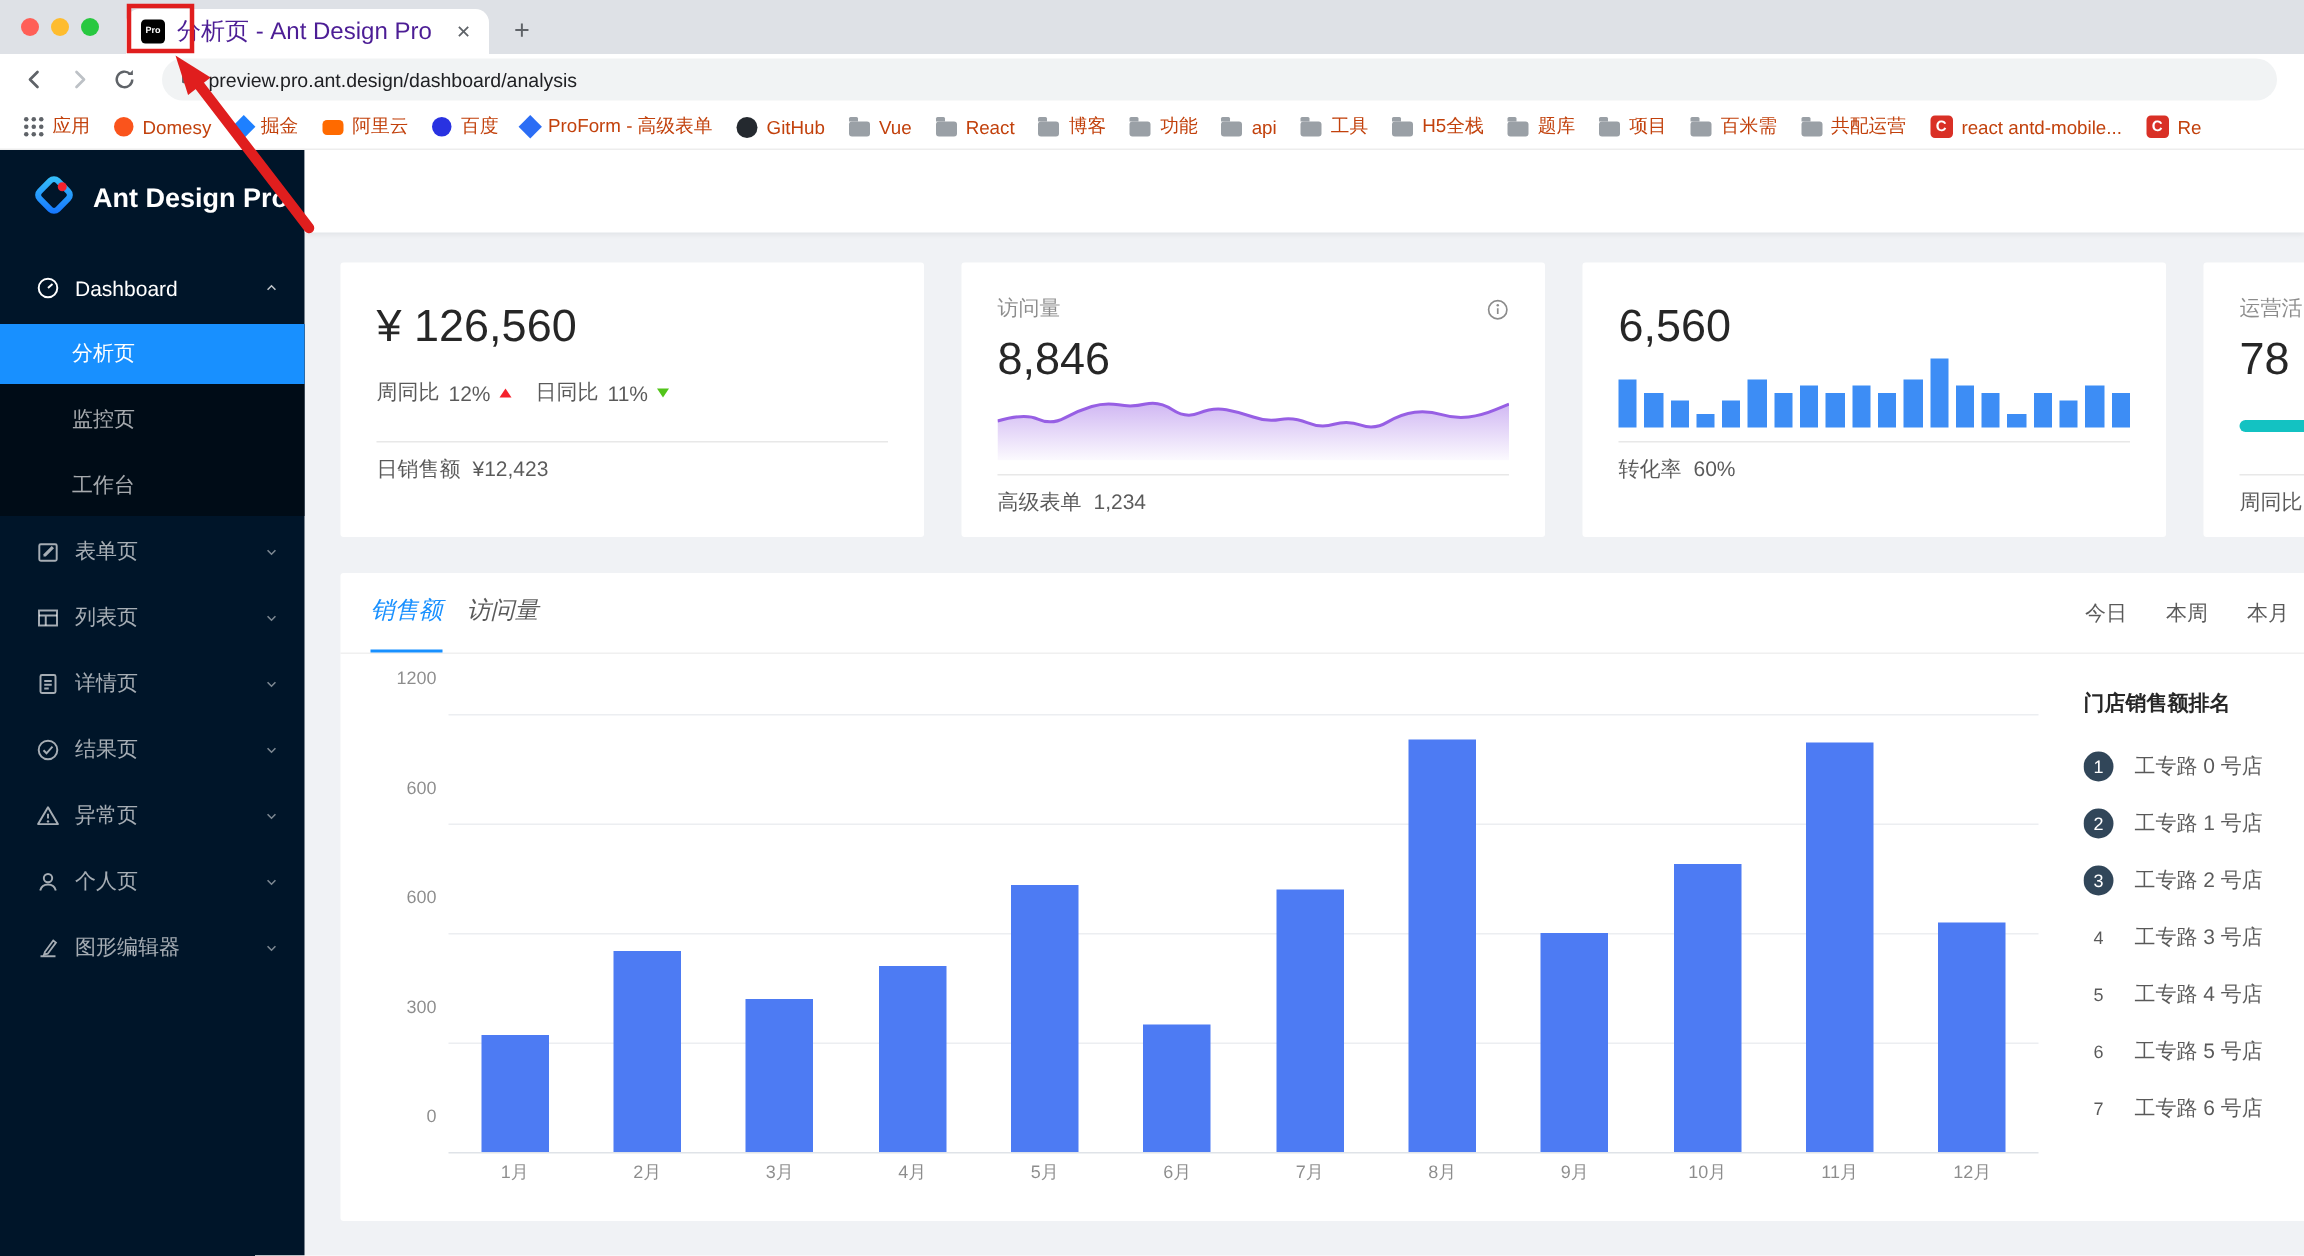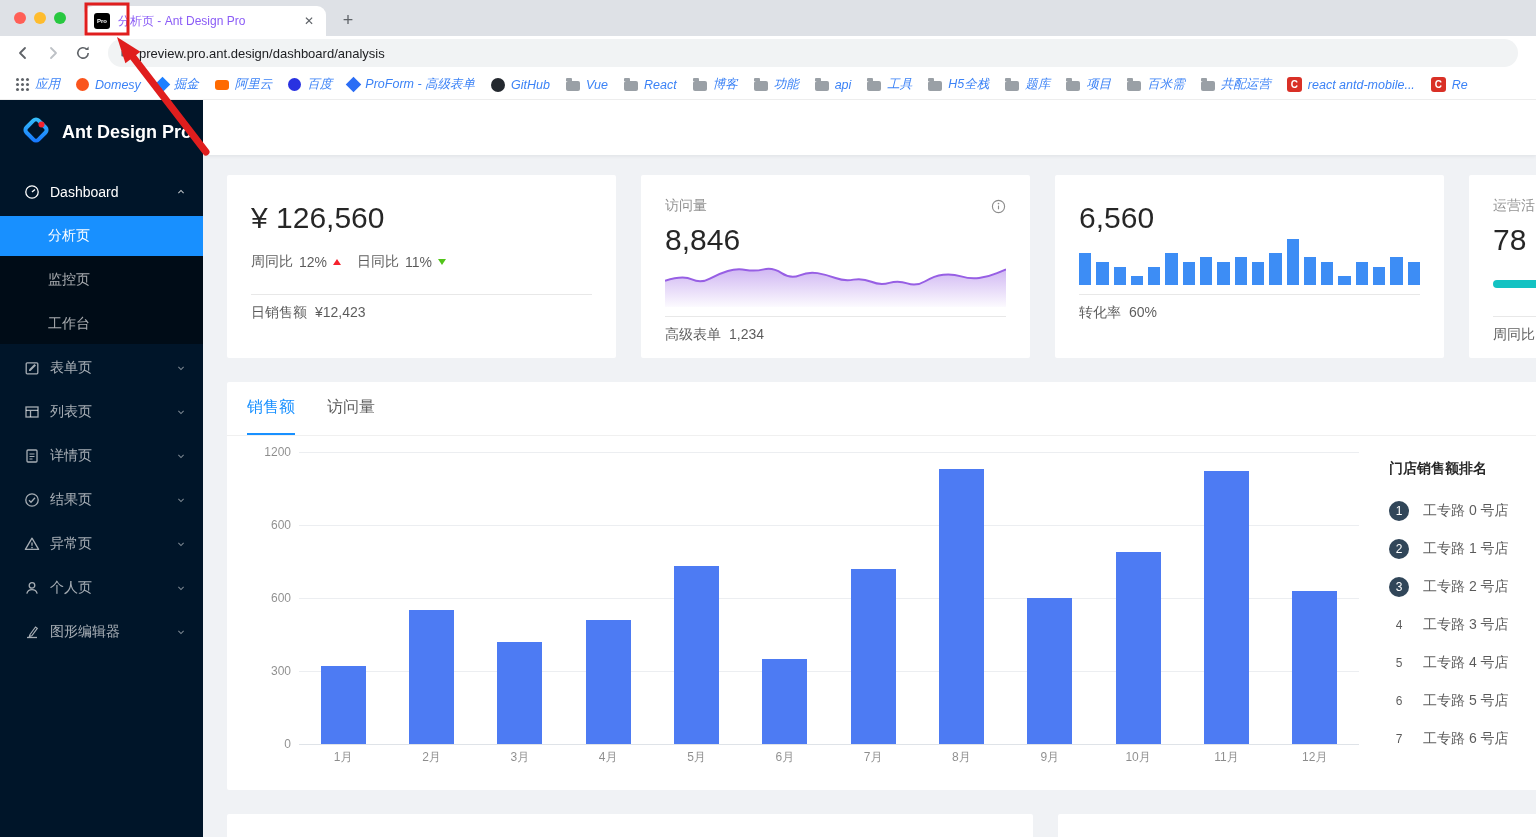--- a/index.html
+++ b/index.html
@@ -8,33 +8,33 @@
 
   
   .tabstrip { height:36px; background:#dee1e6; display:flex; align-items:flex-end; position:relative; }
   .traffic { position:absolute; left:14px; top:12px; display:flex; gap:8px; }
   .tl { width:12px; height:12px; border-radius:50%; }
   .tl.red { background:#ff5f57; } .tl.yellow { background:#febc2e; } .tl.green { background:#28c840; }
   .tab { margin-left:84px; width:242px; height:30px; background:#fff; border-radius:9px 9px 0 0;
          display:flex; align-items:center; padding:0 8px 0 10px; gap:8px; }
   .favicon { width:16px; height:16px; background:#000; border-radius:3px; color:#fff; font-size:6px; font-weight:bold;
              display:flex; align-items:center; justify-content:center; flex:none; }
-  .tab-title { font-size:12px; color:#8b5cf6; white-space:nowrap; overflow:hidden; flex:1; }
+  .tab-title { font-size:16px; color:#4c1d95; white-space:nowrap; overflow:hidden; flex:1; }
   .tab-close { font-size:12px; color:#5f6368; padding:0 4px; }
   .newtab { width:28px; height:28px; margin:0 0 2px 8px; display:flex; align-items:center; justify-content:center;
             font-size:18px; color:#5f6368; }
   .toolbar { height:34px; background:#fff; display:flex; align-items:center; padding:0 10px; gap:4px; }
   .navbtn { width:26px; height:26px; display:flex; align-items:center; justify-content:center; }
   .omnibox { flex:1; height:28px; margin:0 8px; background:#f1f3f4; border-radius:14px; display:flex;
              align-items:center; padding:0 12px; gap:8px; }
   .url { font-size:13px; color:#202124; }
   .bookmarks { height:30px; background:#fff; border-bottom:1px solid #ededed; display:flex; align-items:center;
                padding:0 8px; overflow:hidden; }
   .bm-item { display:flex; align-items:center; gap:6px; padding:0 8px; height:24px; flex:none; }
-  .bm-label { font-size:12.5px; color:#3b82f6; white-space:nowrap;font-style:italic; }
+  .bm-label { font-size:12.5px; color:#c2410c; white-space:nowrap; }
   .bm-ic { flex:none; display:flex; align-items:center; justify-content:center; }
   .ic-folder { width:14px; height:10px; background:#9aa0a6; border-radius:2px; position:relative; margin-top:2px; }
   .ic-folder::before { content:""; position:absolute; top:-3px; left:0; width:6px; height:3px; background:#9aa0a6;
                        border-radius:1px 1px 0 0; }
   .ic-apps-grid { width:3px; height:3px; border-radius:50%; background:#5f6368; margin:0 10px 10px 0;
     box-shadow:5px 0 0 #5f6368,10px 0 0 #5f6368,0 5px 0 #5f6368,5px 5px 0 #5f6368,10px 5px 0 #5f6368,
                0 10px 0 #5f6368,5px 10px 0 #5f6368,10px 10px 0 #5f6368; }
   .ic-flame { width:13px; height:13px; border-radius:50%; background:#fa541c; }
   .ic-juejin { width:11px; height:11px; background:#1e80ff; transform:rotate(45deg); }
   .ic-aliyun { width:14px; height:10px; background:#ff6a00; border-radius:3px; }
@@ -84,31 +84,31 @@
   .ops-body { display:flex; align-items:center; }
   .ops-progress { height:8px; width:96%; background:var(--teal); border-radius:4px; }
   .sc-divider { border-top:1px solid #e8e8e8; margin:9px 0; }
   .sc-footer { font-size:14px; color:rgba(0,0,0,.65); white-space:nowrap; }
   .sc-footer .f-label { margin-right:8px; }
 
   
   .sales-card { width:1632px; margin-top:24px; background:#fff; border-radius:2px; position:relative; }
   .card-head { height:54px; border-bottom:1px solid #f0f0f0; display:flex; align-items:center; padding:0 20px;
                position:relative; }
-  .tabs { display:flex; gap:32px; height:100%; }
+  .tabs { display:flex; gap:16px; height:100%;font-style:italic; }
   .tab-item { font-size:16px; color:rgba(0,0,0,.65); display:flex; align-items:center; height:100%;
               border-bottom:2px solid transparent; cursor:pointer; }
   .tab-item.active { color:var(--accent); border-bottom-color:var(--accent); }
   .ranges { position:absolute; left:1163px; top:0; height:100%; display:flex; align-items:center; gap:26px;
             font-size:14px; color:rgba(0,0,0,.65); white-space:nowrap; }
   .card-body { display:flex; padding:16px 32px 20px; }
   .chart { width:1100px; flex:none; margin-right:30px; display:flex; }
   .yaxis { width:40px; position:relative; height:292px; flex:none; }
   .ytick { position:absolute; right:8px; transform:translateY(-50%); font-size:12px; color:rgba(0,0,0,.45); }
-  .plotwrap { flex:1; min-width:0; }
+  .plotwrap { flex:1; min-width:0;margin-top:24px; }
   .plot { position:relative; height:292px; }
   .gridline { position:absolute; left:0; right:0; border-top:1px solid #eceef1; }
   .gridline.base { border-top-color:#dfe3e8; }
   .bars { position:absolute; inset:0; display:flex; align-items:flex-end; }
   .slot { flex:1; display:flex; justify-content:center; align-items:flex-end; height:100%; }
   .bar { width:45px; background:var(--chart-bar); }
   .xlabels { display:flex; height:26px; align-items:center; }
   .xlabel { flex:1; text-align:center; font-size:12px; color:rgba(0,0,0,.45); }
   .ranking { flex:1; min-width:0; padding-top:8px; overflow:hidden; }
   .rank-title { font-size:14px; font-weight:700; color:rgba(0,0,0,.85); margin-bottom:14px; white-space:nowrap; }
@@ -485,20 +485,25 @@
               <div class="sc-divider"></div>
               <div class="sc-footer"><span class="f-label">周同比</span><span class="f-value"></span></div>
             </div>
           </div>
 
         <div class="sales-card">
           <div class="card-head">
             <div class="tabs">
               <div class="tab-item active">销售额</div>
               <div class="tab-item">访问量</div>
+            </div>
+            <div class="ranges">
+              <span>今日</span>
+              <span>本周</span>
+              <span>本月</span>
             </div>
           </div>
           <div class="card-body">
             <div class="chart">
               <div class="yaxis">
                   <span class="ytick" style="top: 100%;">0</span>
                   <span class="ytick" style="top: 75%;">300</span>
                   <span class="ytick" style="top: 50%;">600</span>
                   <span class="ytick" style="top: 25%;">600</span>
                   <span class="ytick" style="top: 0%;">1200</span>

